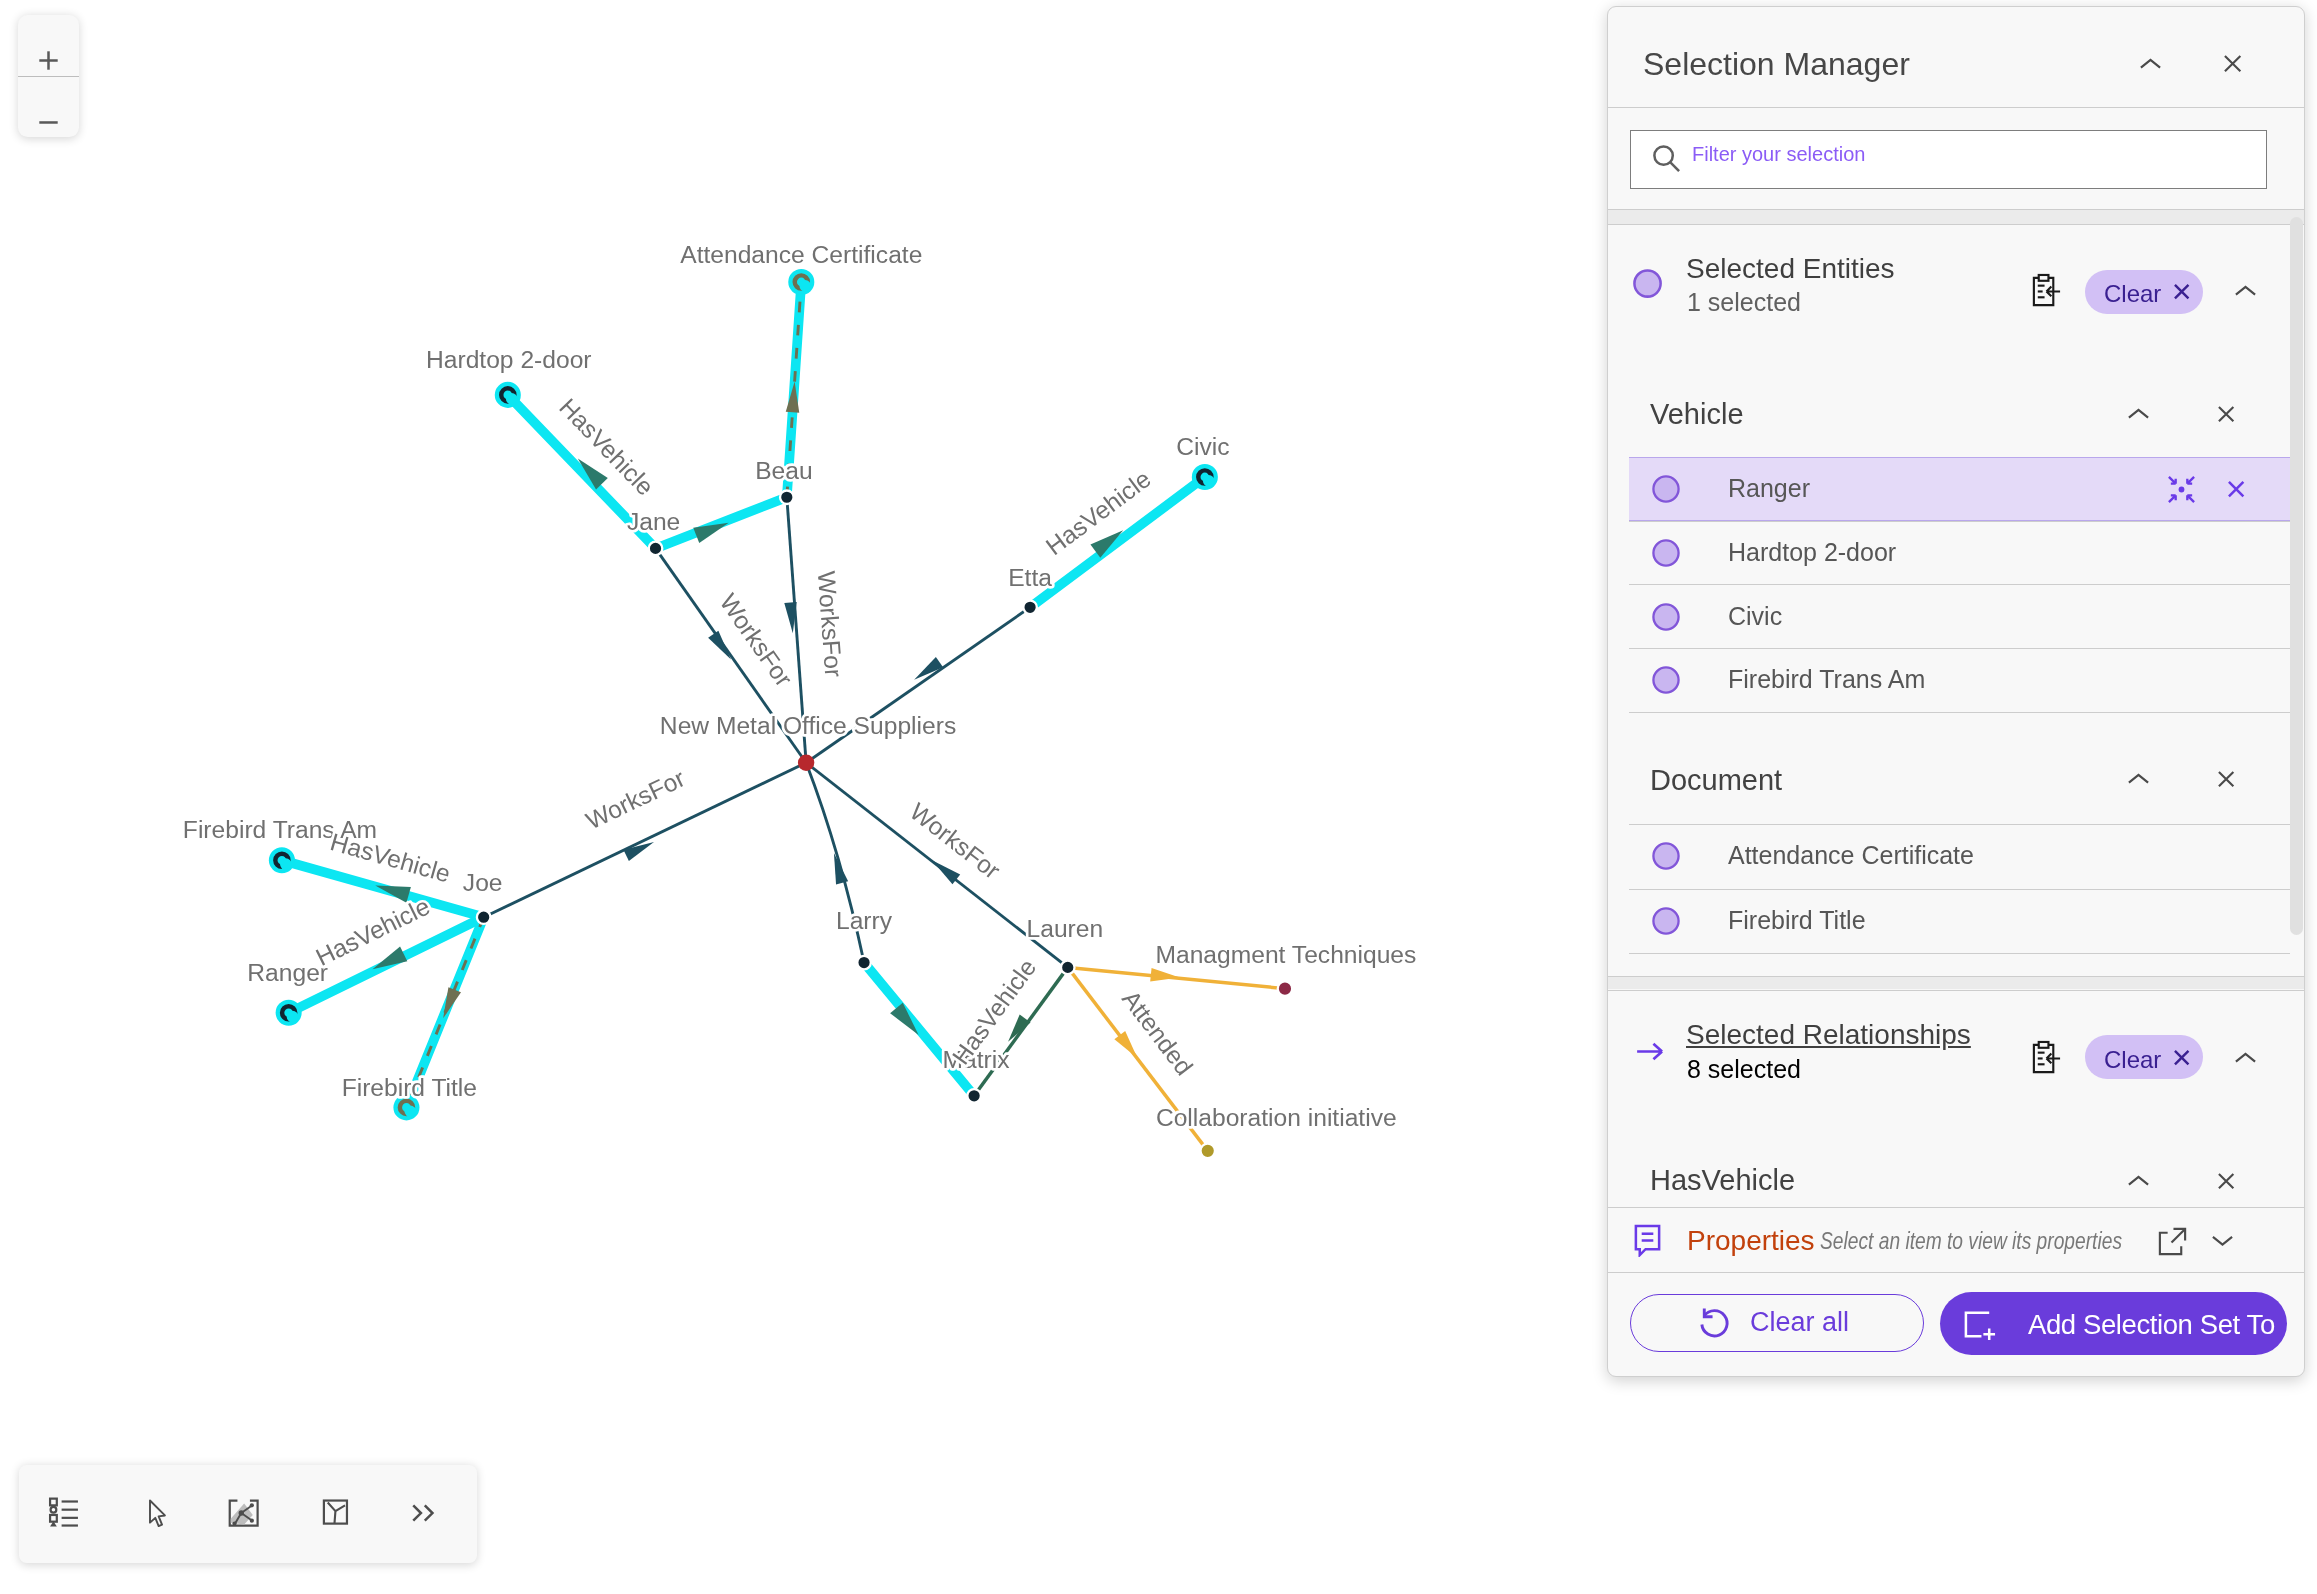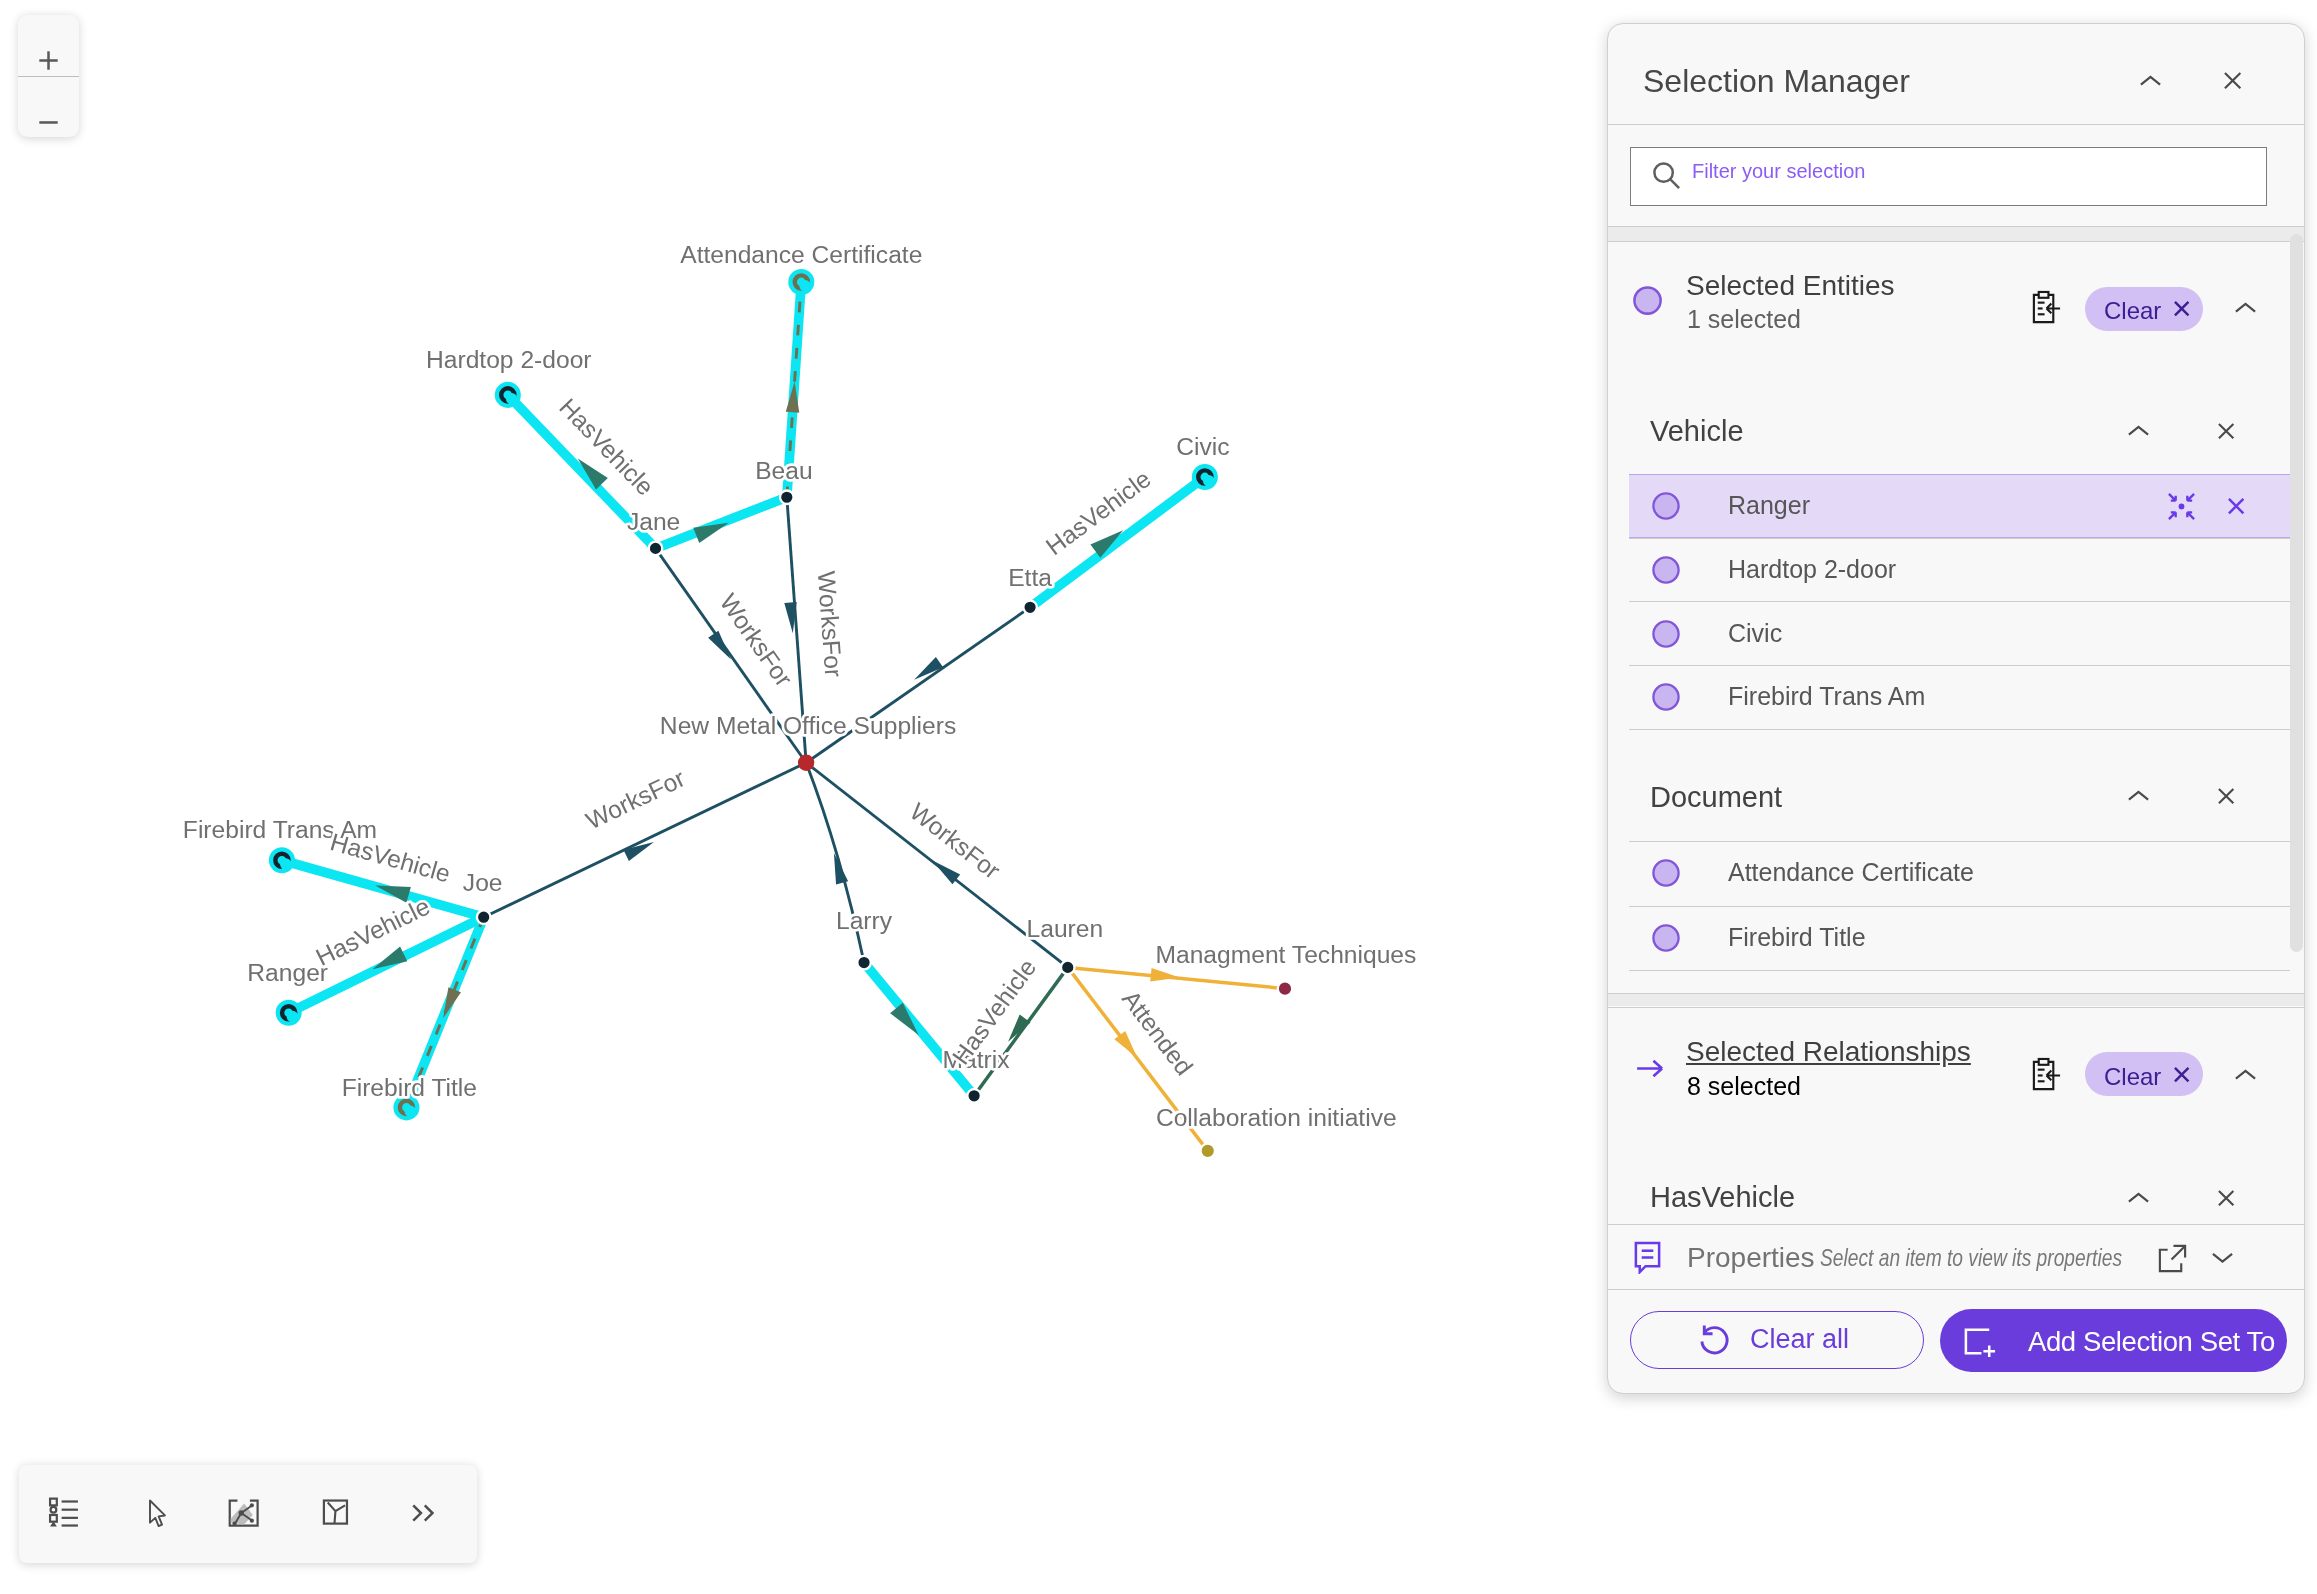--- a/index.html
+++ b/index.html
@@ -4,21 +4,21 @@
 <style>
   html,body{margin:0;padding:0;}
   body{width:2317px;height:1594px;background:#ffffff;font-family:"Liberation Sans",sans-serif;overflow:hidden;position:relative;}
   .abs{position:absolute;}
   
   #zoomctl{left:18.3px;top:15.4px;width:61px;height:122px;background:#f8f8f8;border-radius:9.7px;box-shadow:0 1.9px 9.7px rgba(0,0,0,0.16);}
   #zoomctl .zline{position:absolute;left:0;top:61px;width:100%;height:1px;background:#bdbdbd;}
   
   #toolbar{left:19.3px;top:1465px;width:458px;height:98px;background:#f8f8f8;border-radius:7.7px;box-shadow:0 1.9px 9.7px rgba(0,0,0,0.16);}
   
-  #panel{left:1607px;top:5.8px;width:696px;height:1369px;background:#f8f8f8;border:1px solid #cfcfcf;border-radius:16px;box-shadow:0 3.9px 15.4px rgba(0,0,0,0.18);margin-top:17px;}
+  #panel{left:1607px;top:5.8px;width:696px;height:1369px;background:#f8f8f8;border:1px solid #cfcfcf;border-radius:9px;box-shadow:0 3.9px 15.4px rgba(0,0,0,0.18);}
   .ptxt{position:absolute;color:#484848;}
   .divider{position:absolute;left:0;width:100%;height:1px;background:#cdcdcd;}
 </style>
 </head>
 <body>
 
 <svg class="abs" style="left:0;top:0" width="2317" height="1594" viewBox="0 0 2400 1651">
   <g id="graph">
 <g>
 <line x1="679" y1="568" x2="835" y2="790" stroke="#1d5062" stroke-width="3"></line>
@@ -295,21 +295,21 @@
       <path d="M2 2 L17 17 M17 2 L2 17" fill="none" stroke="#4a4a4a" stroke-width="2.2"></path>
     </svg>
 <div class="divider" style="top:1200px;"></div>
 <svg class="abs" style="left:24px;top:1217px" width="31" height="33" viewBox="0 0 32 34">
 <g fill="none" stroke="#6a3ae8" stroke-width="2.6">
 <path d="M4 2 L28 2 L28 26 L14 26 L8 32 L8 26 L4 26 Z"></path>
 <line x1="10" y1="10" x2="22" y2="10"></line>
         <line x1="10" y1="17" x2="22" y2="17"></line>
 </g>
     </svg>
-<div class="ptxt" style="left:79px;top:1218px;font-size:28px;color:#737373;">Properties</div>
+<div class="ptxt" style="left:79px;top:1218px;font-size:28px;color:#c2410c;">Properties</div>
 <div class="ptxt" style="left:212px;top:1220px;font-size:24px;color:#787878;font-style:italic;transform:scaleX(0.8);transform-origin:left top;white-space:nowrap;">Select an item to view its properties</div>
 <svg class="abs" style="left:548px;top:1218px" width="33" height="33" viewBox="0 0 34 34">
       <g fill="none" stroke="#4a4a4a" stroke-width="2.2">
 <path d="M18 4 L30 4 L30 16"></path>
         <line x1="30" y1="4" x2="16" y2="18"></line>
 <path d="M12 8 L4 8 L4 30 L26 30 L26 22"></path>
 </g>
     </svg>
 <svg class="abs" style="left:603px;top:1227px" width="23" height="13.5" viewBox="0 0 24 14">
       <path d="M2 3 L12 11 L22 3" fill="none" stroke="#4a4a4a" stroke-width="2.3"></path>

